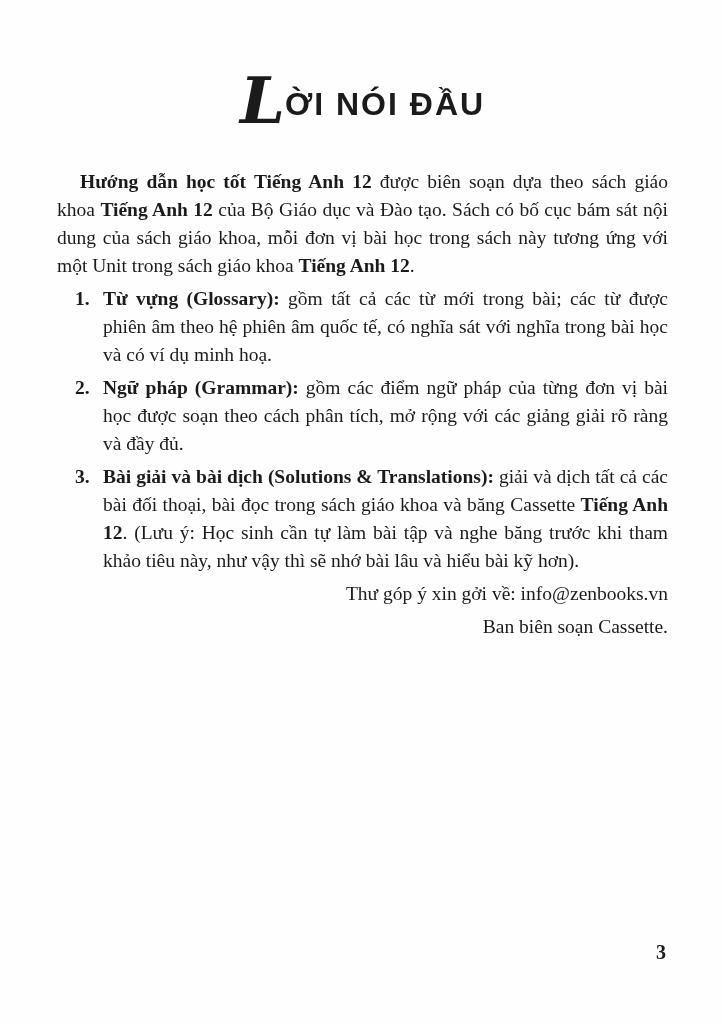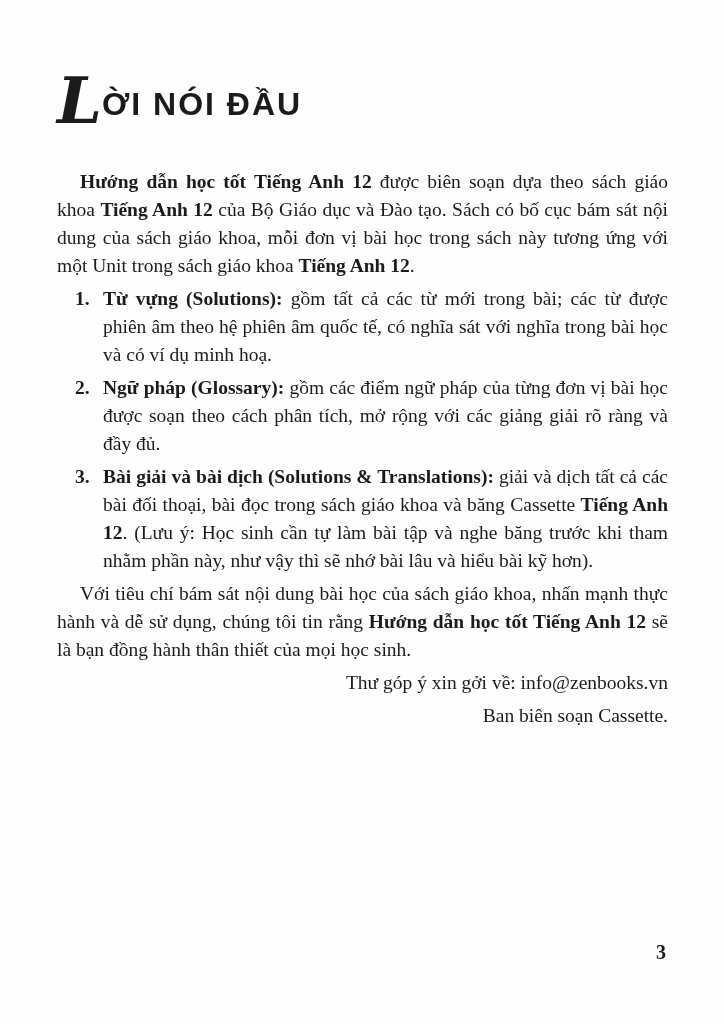--- a/index.html
+++ b/index.html
@@ -15,21 +15,21 @@
     background: #fefefe;
     box-sizing: border-box;
     padding: 68px 56px 0 57px;
     font-family: "Liberation Serif", serif;
     color: #1b1b1b;
     overflow: hidden;
   }
   
   .title {
     margin: 0 0 34px 0;
-    text-align: left;
+    text-align: center;
     font-weight: normal;
     white-space: nowrap;
     line-height: 66px;
     height: 66px;
   }
   .title-initial {
     font-family: "DejaVu Serif", serif;
     font-style: italic;
     font-weight: bold;
     font-size: 64px;
@@ -89,29 +89,28 @@
 <div class="page">
 
   <h1 class="title"><span class="title-initial">L</span><span class="title-rest">ỜI NÓI ĐẦU</span></h1>
 
   <p class="para"><b>Hướng dẫn học tốt Tiếng Anh 12</b><span> được biên soạn dựa theo sách giáo khoa </span><b>Tiếng Anh 12</b><span> của Bộ Giáo dục và Đào tạo. Sách có bố cục bám sát nội dung của sách giáo khoa, mỗi đơn vị bài học trong sách này tương ứng với một Unit trong sách giáo khoa </span><b>Tiếng Anh 12</b><span>.</span></p>
 
 
 
   <div class="list">
 
-    <div class="list-item"><span class="num">1.</span><b>Từ vựng (Solutions):</b><span> gồm tất cả các từ mới trong bài; các từ được phiên âm theo hệ phiên âm quốc tế, có nghĩa sát với nghĩa trong bài học và có ví dụ minh hoạ.</span></div>
+    <div class="list-item"><span class="num">1.</span><b>Từ vựng (Glossary):</b><span> gồm tất cả các từ mới trong bài; các từ được phiên âm theo hệ phiên âm quốc tế, có nghĩa sát với nghĩa trong bài học và có ví dụ minh hoạ.</span></div>
 
-    <div class="list-item"><span class="num">2.</span><b>Ngữ pháp (Glossary):</b><span> gồm các điểm ngữ pháp của từng đơn vị bài học được soạn theo cách phân tích, mở rộng với các giảng giải rõ ràng và đầy đủ.</span></div>
+    <div class="list-item"><span class="num">2.</span><b>Ngữ pháp (Grammar):</b><span> gồm các điểm ngữ pháp của từng đơn vị bài học được soạn theo cách phân tích, mở rộng với các giảng giải rõ ràng và đầy đủ.</span></div>
 
-    <div class="list-item"><span class="num">3.</span><b>Bài giải và bài dịch (Solutions &amp; Translations):</b><span> giải và dịch tất cả các bài đối thoại, bài đọc trong sách giáo khoa và băng Cassette </span><b>Tiếng Anh 12</b><span>. (Lưu ý: Học sinh cần tự làm bài tập và nghe băng trước khi tham nhằm phần này, như vậy thì sẽ nhớ bài lâu và hiểu bài kỹ hơn).</span></div>
+    <div class="list-item"><span class="num">3.</span><b>Bài giải và bài dịch (Solutions &amp; Translations):</b><span> giải và dịch tất cả các bài đối thoại, bài đọc trong sách giáo khoa và băng Cassette </span><b>Tiếng Anh 12</b><span>. (Lưu ý: Học sinh cần tự làm bài tập và nghe băng trước khi tham khảo tiêu này, như vậy thì sẽ nhớ bài lâu và hiểu bài kỹ hơn).</span></div>
 
   </div>
 
-  <p class="para"><span>Với tiêu chí bám sát nội dung bài học của sách giáo khoa, nhấn mạnh thực hành và dễ sử dụng, chúng tôi tin rằng </span><b>Hướng dẫn học tốt Tiếng Anh 12</b><span> sẽ là bạn đồng hành thân thiết của mọi học sinh.</span></p>
 
   <p class="para single-line">Thư góp ý xin gởi về: info@zenbooks.vn</p>
 
   <p class="para single-line">Ban biên soạn Cassette.</p>
 
   <div class="page-number">3</div>
 
 </div>
 
 </body></html>

